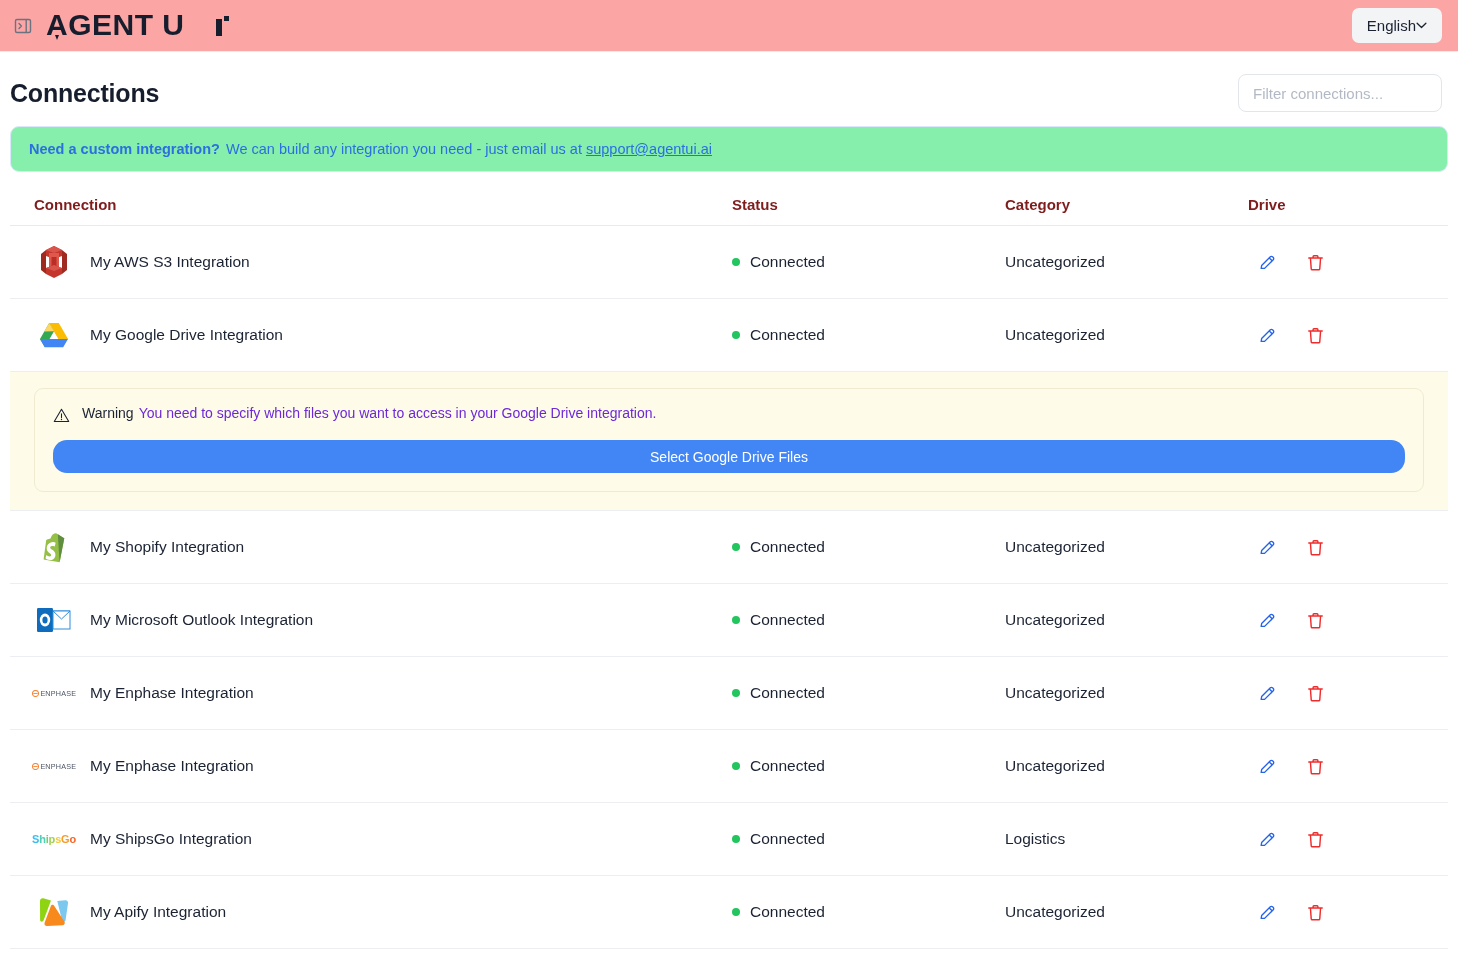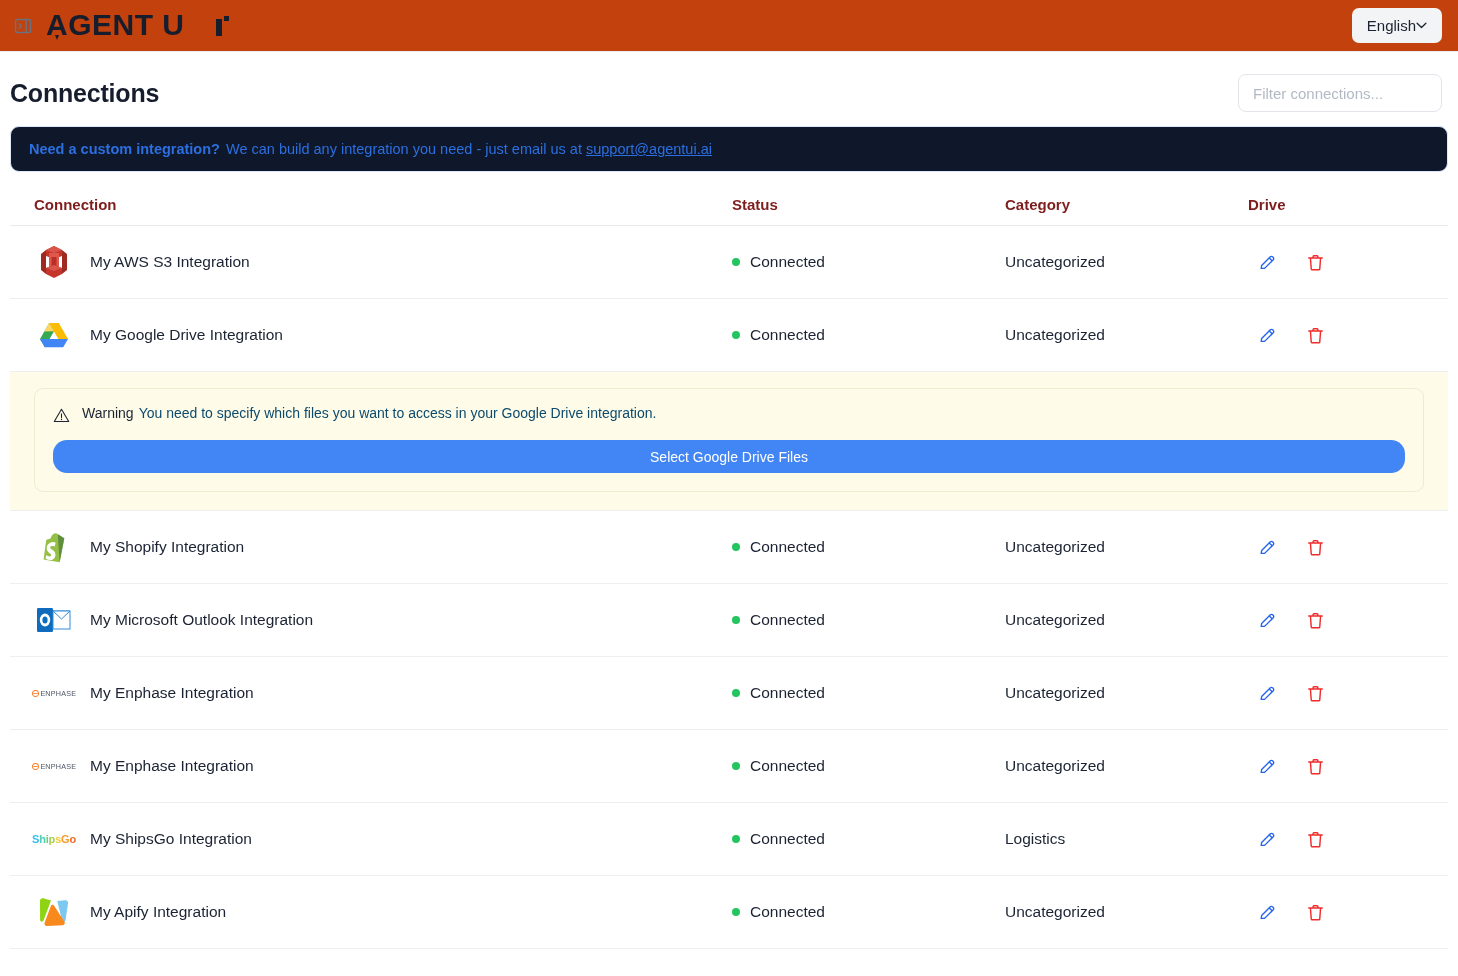--- a/index.html
+++ b/index.html
@@ -12,21 +12,21 @@
     overflow: hidden;
   }
 
   
   .topbar {
     height: 52px;
     display: flex;
     align-items: center;
     padding: 0 16px 0 10px;
     border-bottom: 1px solid #eceef1;
-    background: #c2410c;
+    background: #fca5a5;
     position: relative;
   }
   .panel-toggle {
     width: 26px; height: 26px;
     display: flex; align-items: center; justify-content: center;
     cursor: pointer;
     flex: 0 0 auto;
   }
   .brand {
     margin-left: 10px;
@@ -73,21 +73,21 @@
     padding: 0 14px;
     font-size: 15px;
     font-family: "Liberation Sans", sans-serif;
     color: #1b2333;
   }
   .filter-box::placeholder { color: #b3b9c4; }
 
   
   .banner {
     margin: 0 10px 14px 10px;
-    background: #0f172a;
+    background: #86efac;
     border: 1px solid #dbe8fb;
     border-radius: 9px;
     padding: 14px 18px;
     font-size: 14.5px;
     color: #2b6fe0;
   }
   .banner b { font-weight: bold; }
   .banner .sep { display: inline-block; width: 6px; }
   .banner a { color: #2b6fe0; text-decoration: underline; }
 
@@ -163,21 +163,21 @@
     background: #fefce8;
     padding: 16px 18px 18px 18px;
   }
   .warn-head {
     display: flex;
     gap: 12px;
     align-items: flex-start;
   }
   .warn-texts { display: flex; flex-direction: row; gap: 5px; }
   .warn-title { font-size: 14px; color: #1b2333; }
-  .warn-body  { font-size: 14px; color: #0c4a6e; }
+  .warn-body  { font-size: 14px; color: #6d28d9; }
   .warn-btn {
     margin-top: 16px;
     width: 100%;
     height: 33px;
     background: #4285f4;
     border: none;
     border-radius: 14px;
     color: #ffffff;
     font-size: 14px;
     font-family: "Liberation Sans", sans-serif;

